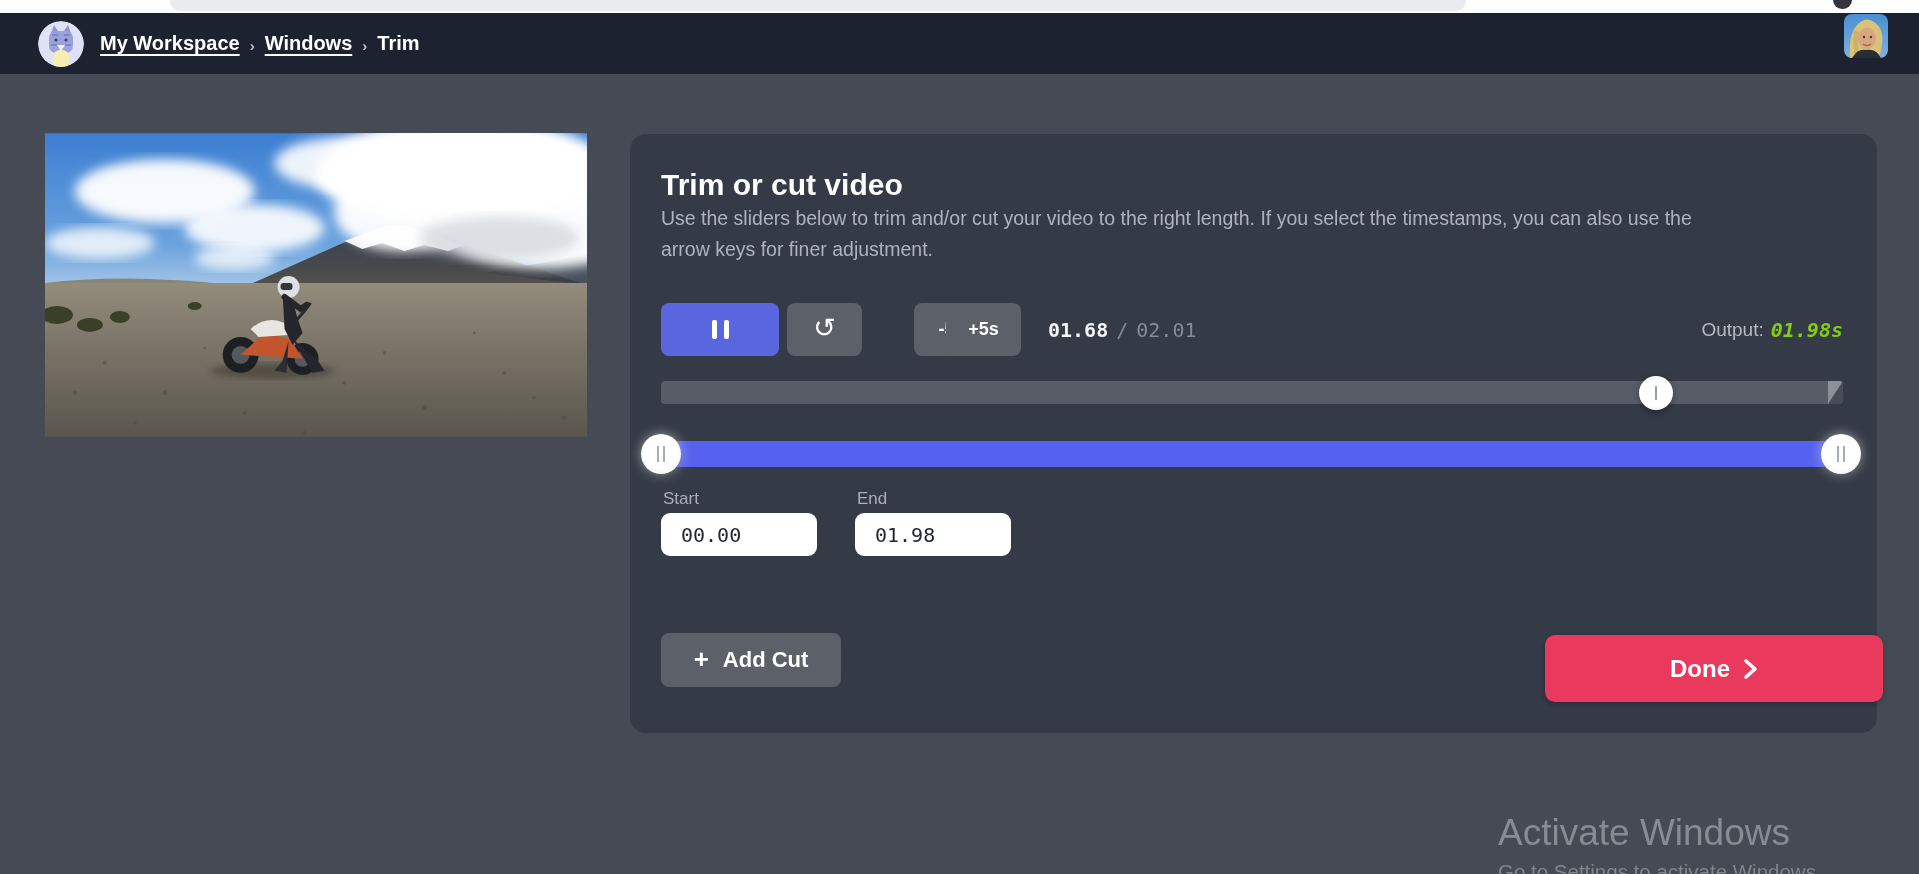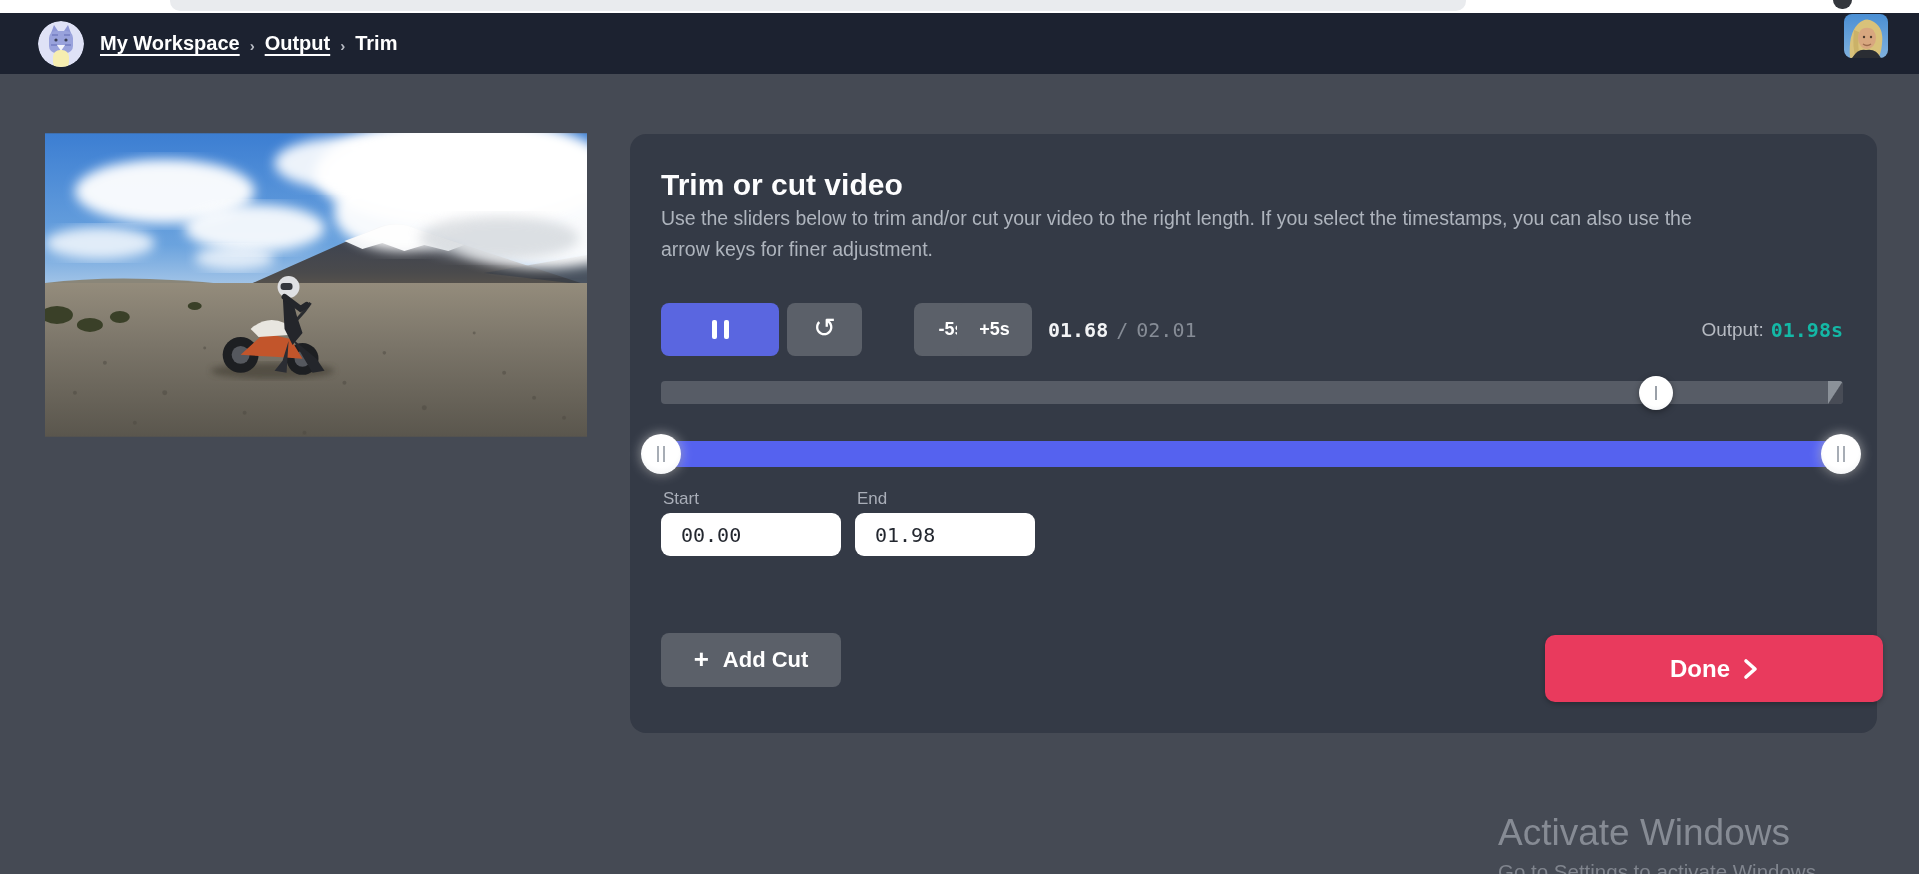--- a/index.html
+++ b/index.html
@@ -32,33 +32,33 @@
   .panel-title { position:absolute; left:31px; top:34px; font-size:30px; font-weight:700; color:#fdfdfe; }
   .panel-desc  { position:absolute; left:31px; top:69px; width:1190px; font-size:19.5px;
                  line-height:31px; color:#aeb4bd; }
 
   
   .btn { position:absolute; top:169px; height:53px; border:none; border-radius:8px; cursor:pointer;
          display:flex; align-items:center; justify-content:center; color:#fff; }
   .btn-pause   { left:31px;  width:118px; background:#5a66e0; }
   .btn-restart { left:157px; width:75px;  background:#5b6069; font-size:27px; padding-bottom:4px; }
   .btn-m5      { left:237px; width:75px;  background:#5b6069; font-size:18px; font-weight:600;margin-left:47px; }
-  .btn-p5      { left:327px; width:75px;  background:#5b6069; font-size:18px; font-weight:600; }
+  .btn-p5      { left:316px; width:75px;  background:#5b6069; font-size:18px; font-weight:600; }
   .pause-bars { display:flex; gap:7px; }
   .pause-bars span { display:block; width:5px; height:19px; background:#fff; border-radius:2px; }
 
   .time-display { position:absolute; left:418px; top:169px; height:53px; display:flex; align-items:center;
                   font-family:"DejaVu Sans Mono", monospace; font-size:20px; }
   .time-cur { color:#f2f3f5; font-weight:bold; }
   .time-sep { color:#868c96; margin:0 8px; }
   .time-dur { color:#868c96; }
 
   .output-display { position:absolute; right:34px; top:169px; height:53px; display:flex; align-items:center;justify-content:flex-end; }
   .output-label { color:#b6bac2; font-size:19px; margin-right:7px; }
-  .output-value { color:#14b8a6; font-weight:bold; font-size:20px; font-family:"DejaVu Sans Mono", monospace; }
+  .output-value { color:#84cc16; font-weight:bold; font-size:20px; font-family:"DejaVu Sans Mono", monospace;font-style:italic; }
 
   
   .seek-track { position:absolute; left:31px; top:247px; width:1182px; height:23px;
                 background:#575c66; border-radius:4px; cursor:pointer; }
   .seek-track::after { content:""; position:absolute; right:0; top:0; width:15px; height:23px;
                 background:linear-gradient(to bottom right, #8b9199 48%, #484c56 52%);
                 border-radius:0 4px 4px 0; }
   .seek-thumb { position:absolute; top:50%; width:34px; height:34px; border-radius:50%;
                 background:radial-gradient(circle at 50% 40%, #ffffff 60%, #e9ebee 100%);
                 transform:translate(-50%,-50%); box-shadow:0 2px 6px rgba(0,0,0,.35); cursor:grab; z-index:3; }
@@ -72,21 +72,21 @@
                 background:radial-gradient(circle at 50% 40%, #ffffff 55%, #eceef1 100%);
                 transform:translate(-50%,-50%);
                 box-shadow:0 0 12px rgba(255,255,255,.55), 0 2px 6px rgba(0,0,0,.3);
                 cursor:grab; z-index:3; display:flex; align-items:center; justify-content:center; gap:4px; }
   .range-thumb i { display:block; width:2px; height:16px; background:#a7adb5; }
 
   
   .field-label { position:absolute; font-size:17px; color:#a9aeb8; }
   .lbl-start { left:33px;  top:355px; }
   .lbl-end   { left:227px; top:355px; }
-  .trim-input { position:absolute; top:379px; width:180px; height:43px; background:#fff; border:none;
+  .trim-input { position:absolute; top:379px; width:156px; height:43px; background:#fff; border:none;
                 border-radius:9px; padding-left:20px; font-family:"DejaVu Sans Mono", monospace;
                 font-size:20px; color:#23272f; outline:none; }
   .inp-start { left:31px; }
   .inp-end   { left:225px; }
 
   
   .btn-addcut { position:absolute; left:31px; top:499px; width:180px; height:54px; background:#5b6069;
                 border:none; border-radius:8px; color:#fff; font-size:22px; font-weight:700;
                 display:flex; align-items:center; justify-content:center; gap:14px; cursor:pointer;
                 font-family:"Liberation Sans", sans-serif; }
@@ -122,21 +122,21 @@
       <line x1="27" y1="24" x2="33" y2="24" stroke="#7d86c8" stroke-width="2"></line>
       <circle cx="18" cy="19" r="1.6" fill="#3a3f55"></circle>
       <circle cx="28" cy="19" r="1.6" fill="#3a3f55"></circle>
       <polygon points="19,24 27,24 23,30" fill="#f4f5fb"></polygon>
       <rect x="15" y="29" width="16" height="19" rx="7" fill="#f6eeb0"></rect>
     </svg>
   </div>
   <div class="breadcrumb">
     <span class="crumb-link">My Workspace</span>
     <span class="crumb-sep">›</span>
-    <span class="crumb-link">Output</span>
+    <span class="crumb-link">Windows</span>
     <span class="crumb-sep">›</span>
     <span class="crumb-current">Trim</span>
   </div>
   <div class="profile-avatar">
     <svg viewBox="0 0 44 44" width="44" height="44">
       <defs>
         <linearGradient id="pbg" x1="0" y1="0" x2="0" y2="1">
           <stop offset="0" stop-color="#4a8fd4"></stop>
             <stop offset="1" stop-color="#7fb1de"></stop>
         </linearGradient>

